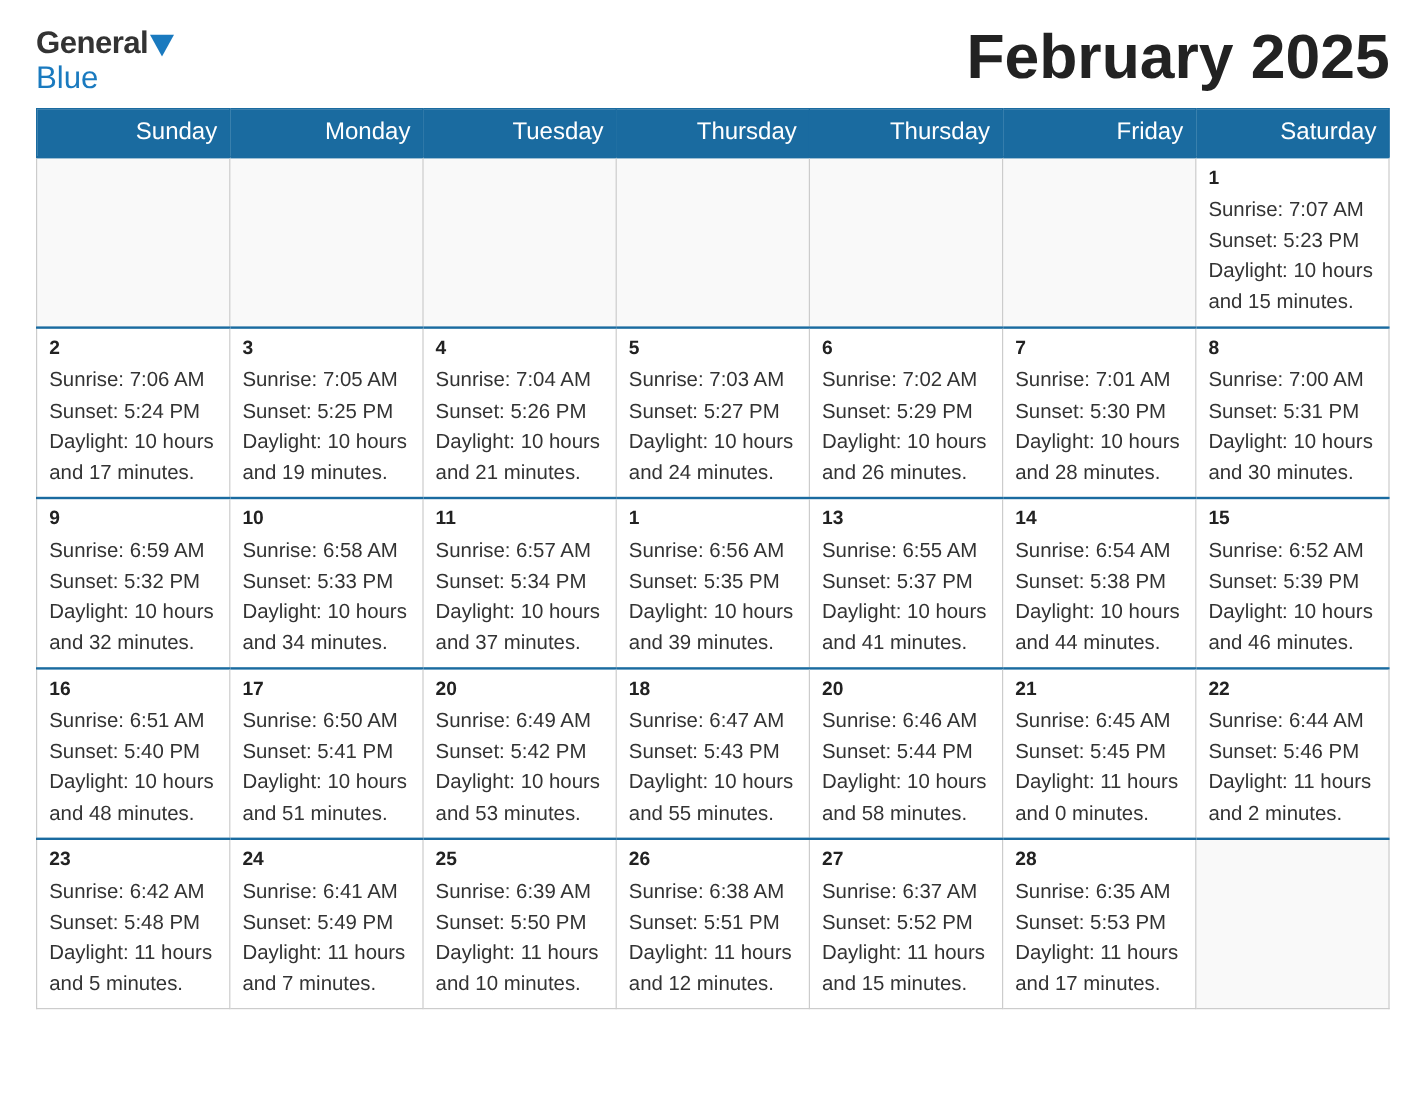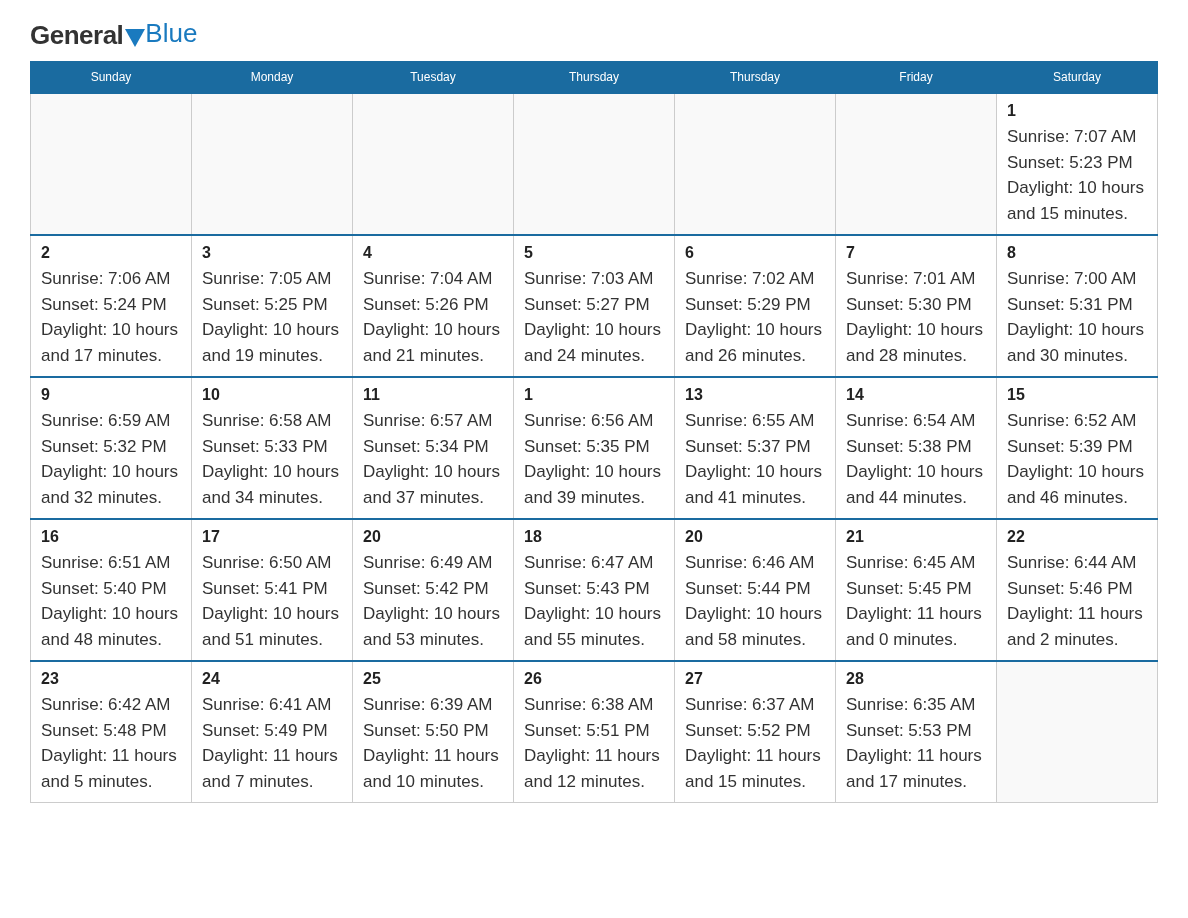--- a/index.html
+++ b/index.html
@@ -12,21 +12,21 @@
       min-height: 918px;
     }
     .header {
       display: flex;
       justify-content: space-between;
       align-items: flex-start;
       margin-bottom: 10px;
     }
     .logo {
       display: flex;
-      flex-direction: row;
+      flex-direction: column;
       align-items: flex-start;
     }
     .logo-top {
       display: flex;
       align-items: center;
     }
     .logo-general {
       font-size: 26px;
       font-weight: bold;
       color: #333;
@@ -62,23 +62,23 @@
       margin-top: 4px;
     }
     .calendar {
       width: 100%;
       border-collapse: collapse;
       margin-top: 10px;
     }
     .calendar th {
       background-color: #1a6ba0;
       color: #fff;
-      text-align: center;
+      text-align: right;
       padding: 8px 10px;
-      font-size: 12px;
+      font-size: 20px;
       font-weight: normal;
       border: 1px solid #1a6ba0;
     }
     .calendar td {
       width: calc(100% / 7);
       vertical-align: top;
       padding: 8px 10px;
       border: 1px solid #ccc;
       min-height: 110px;
       height: 130px;
@@ -110,20 +110,21 @@
 
 <div class="header">
   <div class="logo">
     <div class="logo-top">
       <span class="logo-general">General</span>
       <div class="logo-triangle"></div>
     </div>
     <span class="logo-blue">Blue</span>
   </div>
   <div class="title-block">
+    <div class="month-title">February 2025</div>
   </div>
 </div>
 
 <table class="calendar">
   <thead>
     <tr>
     <th>Sunday</th>
         <th>Monday</th>
         <th>Tuesday</th>
         <th>Thursday</th>

